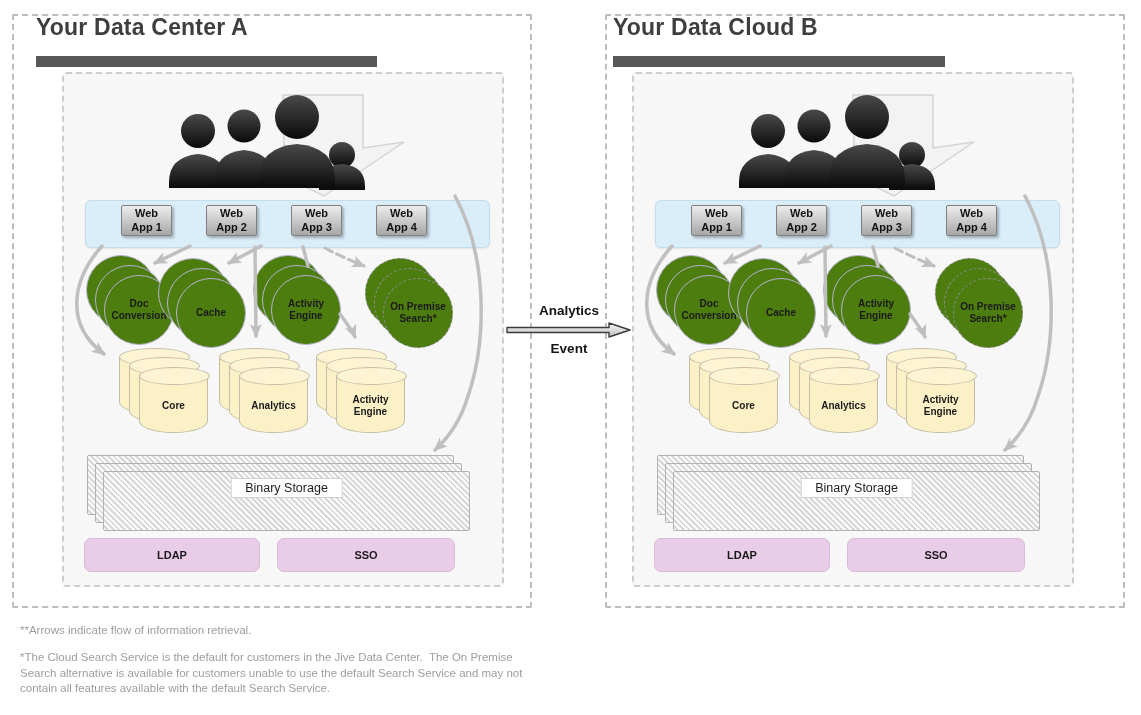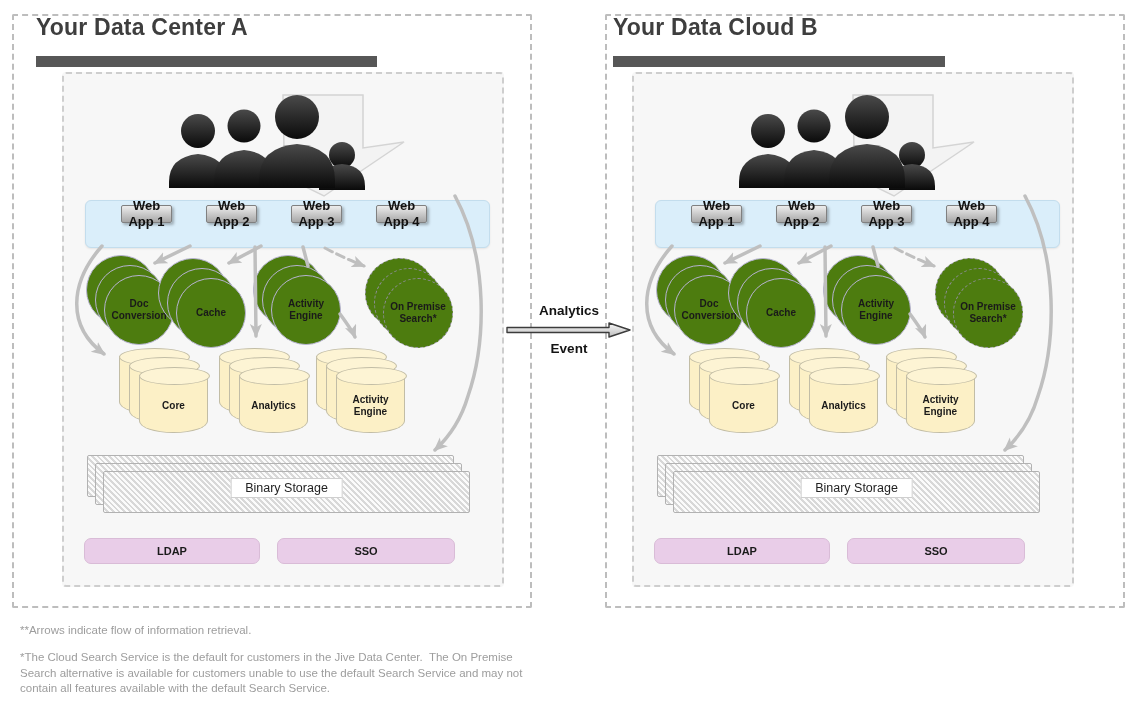--- a/index.html
+++ b/index.html
@@ -36,26 +36,26 @@
     background:#f7f7f7; border:2px dashed #cecece; border-radius:4px;
   }
 
   
   .web-tier {
     position:absolute; left:73px; top:186px; width:405px; height:48px;
     background:#daeefa; border:1px solid #c3dded; border-radius:6px;
     box-shadow:0 1px 2px rgba(0,0,0,0.08);
   }
   .webapp {
-    position:absolute; top:191px; width:51px; height:18px;
+    position:absolute; top:191px; width:51px; height:31px;
     background:linear-gradient(#ededed, #a7a7a7);
     border:1px solid #808080; border-radius:2px;
     box-shadow:2px 2px 3px rgba(0,0,0,0.28);
     display:flex; align-items:center; justify-content:center; text-align:center;
-    font-size:13px; font-weight:bold; line-height:1.25; color:#111;
+    font-size:11px; font-weight:bold; line-height:1.25; color:#111;
     padding:1px 4px;
   }
 
   
   .svc { position:absolute; width:110px; height:92px; }
   .circle {
     position:absolute; width:70px; height:70px; border-radius:50%;
     background:#4d7c0f; border:1.5px solid #b6b3d1;
   }
   .circle.p1 { left:0;    top:0;    }
@@ -81,33 +81,33 @@
   .cyl.p2 { left:10px; top:17px; }
   .cyl.p3 { left:20px; top:27px; }
   .cyl-label {
     position:absolute; inset:0; display:flex; align-items:center; justify-content:center;
     text-align:center; font-size:10px; font-weight:bold; line-height:1.2; color:#1a1a1a;
     padding-top:4px;
   }
 
   
   .hatch {
-    position:absolute; width:367px; height:42px;
+    position:absolute; width:367px; height:60px;
     border:1px solid #b2b2b2; border-radius:2px;
     background:repeating-linear-gradient(45deg, #fbfbfb 0px, #fbfbfb 2px, #d8d8d8 2px, #d8d8d8 4px);
   }
   .storage-label {
     position:absolute; left:50%; top:6px; transform:translateX(-50%);
     background:#ffffff; border:1px solid #cfcfcf; padding:2px 14px;
     font-size:12.5px; color:#222; white-space:nowrap;
   }
 
   
   .authbox {
-    position:absolute; top:524px; height:26px;
+    position:absolute; top:524px; height:34px;
     background:#e9cde8; border:1px solid #d9bcd7; border-radius:7px;
     display:flex; align-items:center; justify-content:center;
     font-size:11px; font-weight:bold; color:#1a1a1a;
   }
 
   
   .dc-art { position:absolute; inset:0; width:520px; height:594px; pointer-events:none; }
 
   
   .failover {

